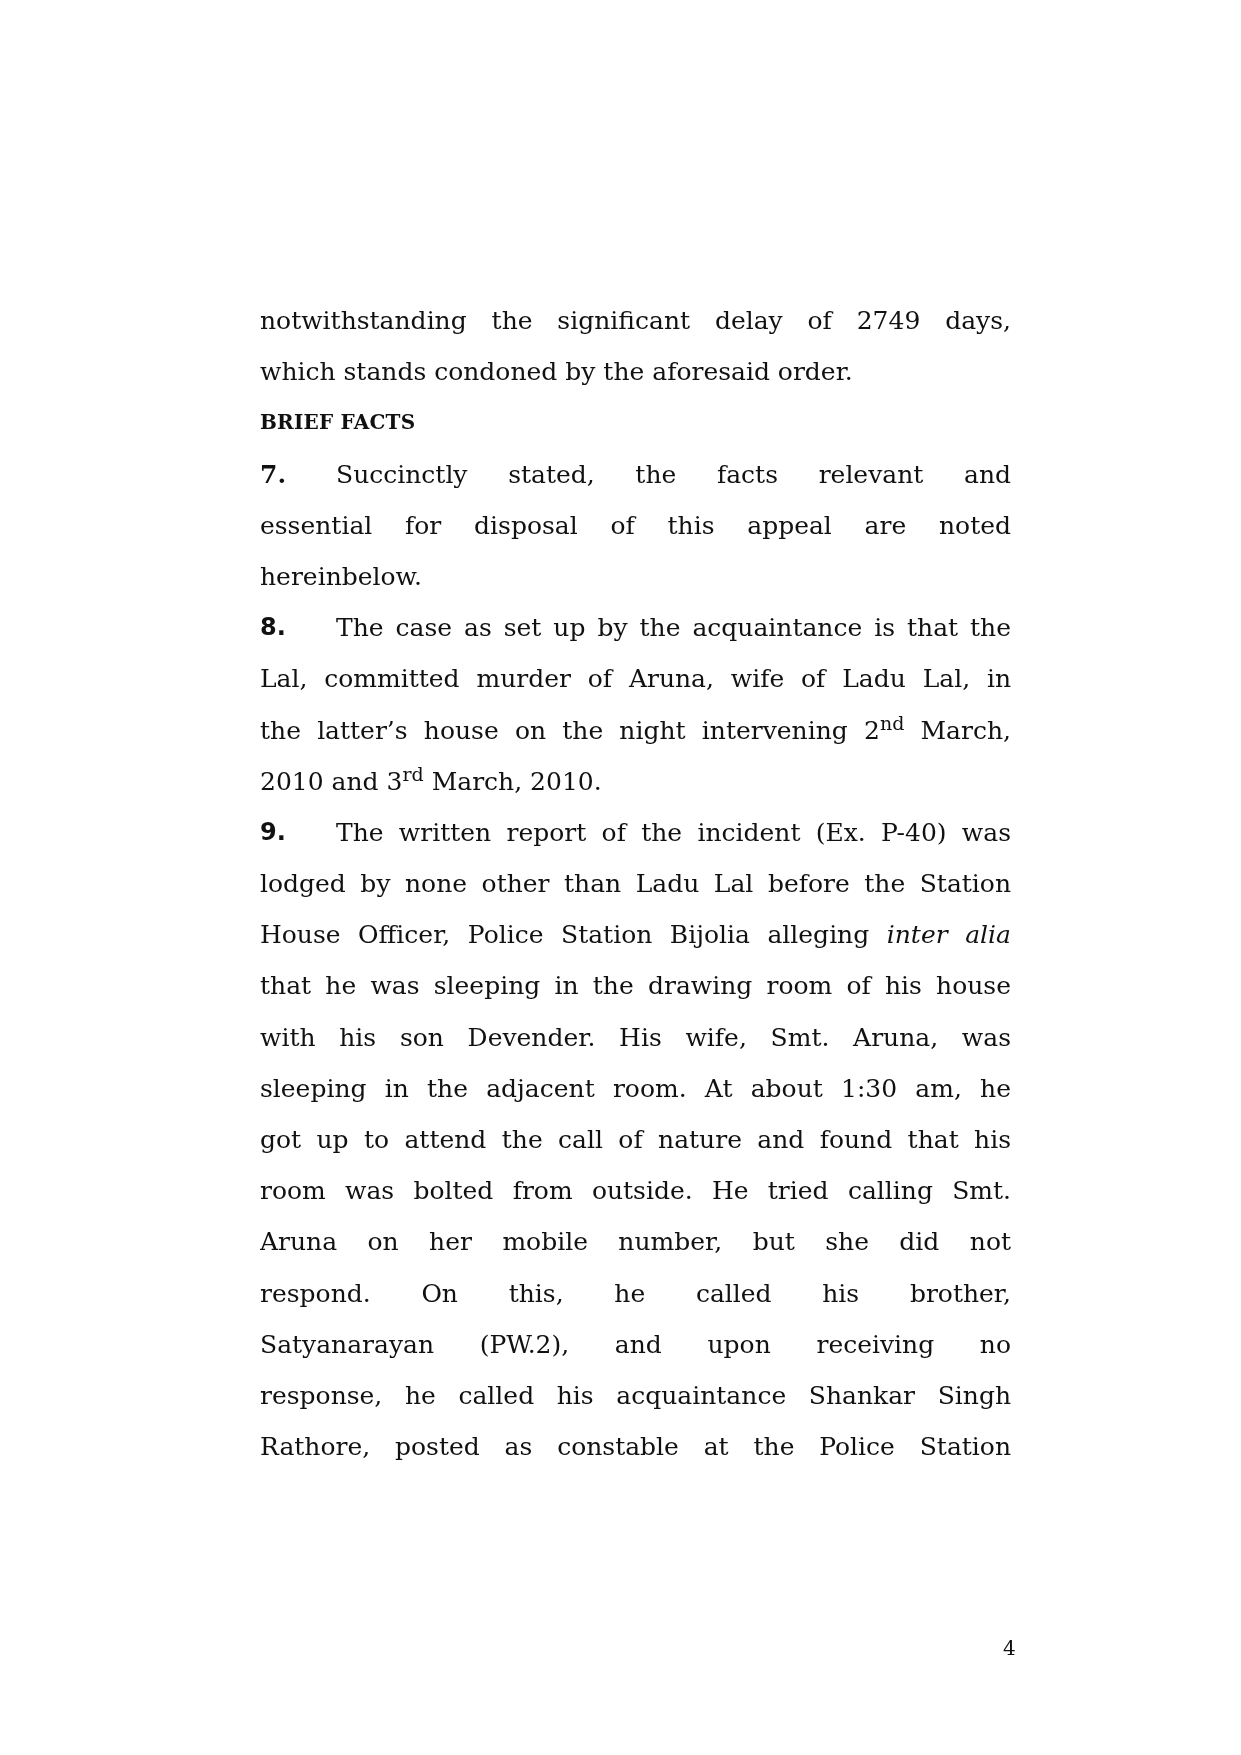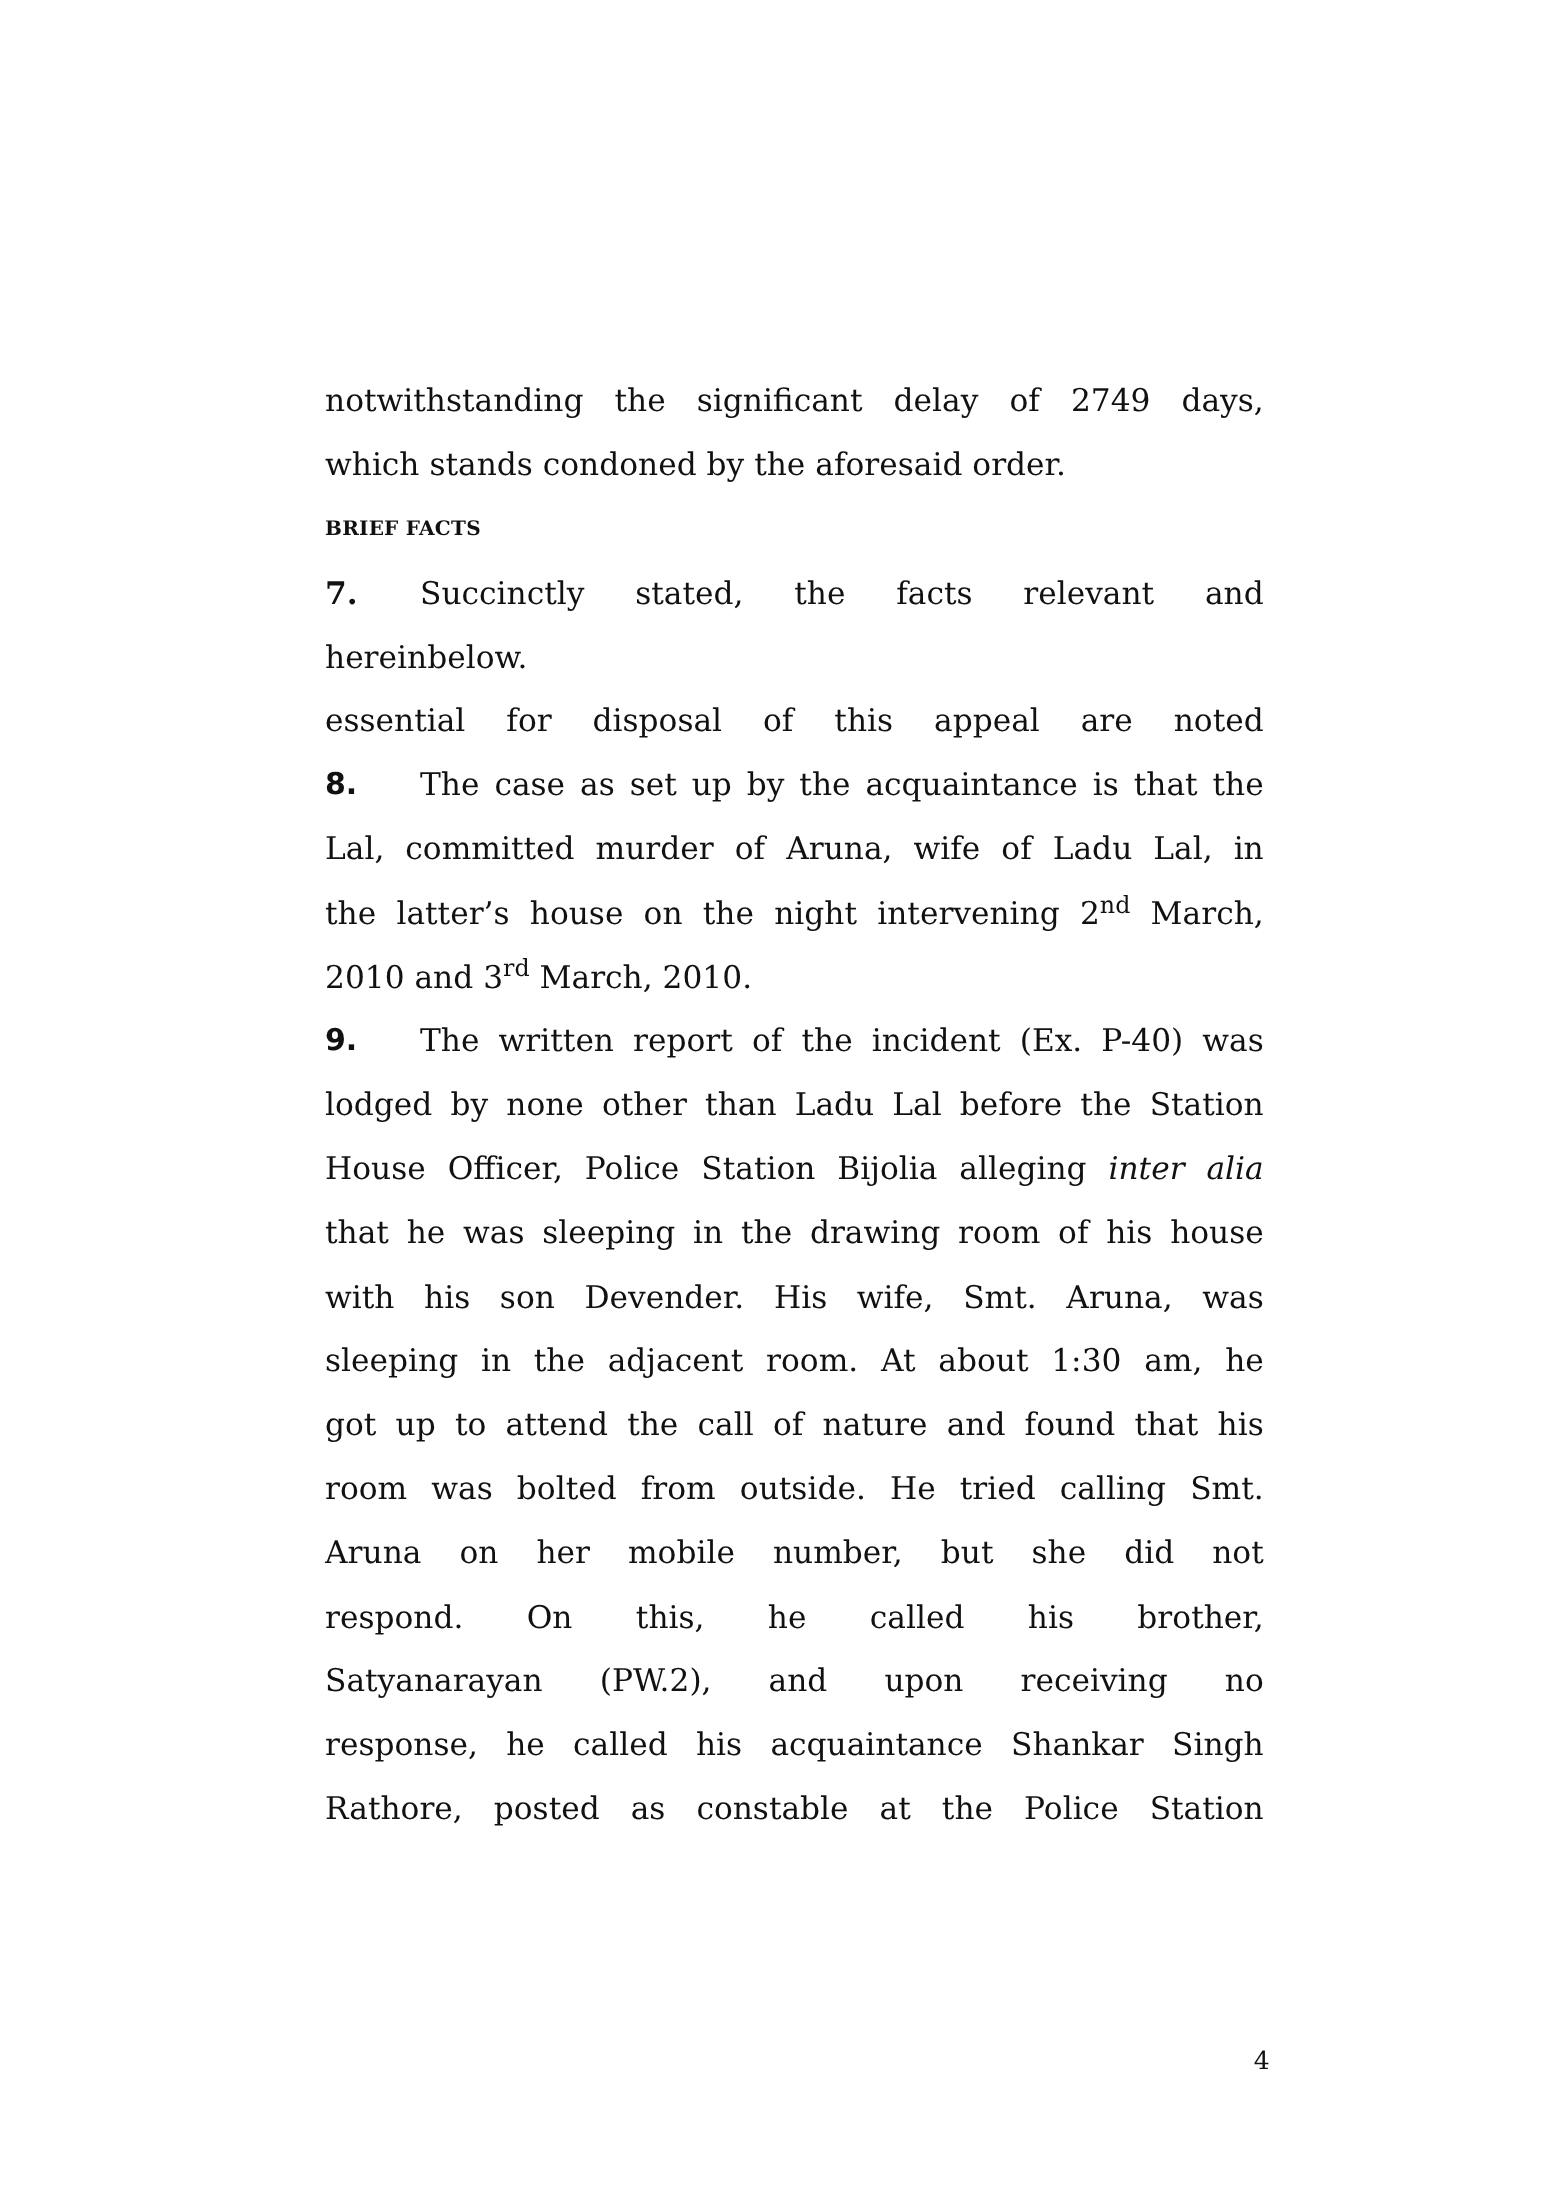--- a/index.html
+++ b/index.html
@@ -29,21 +29,21 @@
       position: relative;
     }
     .line.justify {
       text-align: justify;
       text-align-last: justify;
       white-space: normal;
       overflow: hidden;
     }
     .heading {
       font-weight: bold;
-      font-size: 16px;
+      font-size: 20px;
       letter-spacing: 0.2px;
     }
     .num {
       display: inline-block;
       width: 76px;
       font-weight: bold;
     }
     .num.sans {
       font-family: "DejaVu Sans", "Liberation Sans", sans-serif;
       font-size: 24px;
@@ -80,22 +80,22 @@
 
   <div class="line justify">notwithstanding the significant delay of 2749 days,</div>
   <div class="line">which stands condoned by the aforesaid order.</div>
 
   <div class="line heading">BRIEF FACTS</div>
 
   <div class="line numbered">
     <span class="num">7.</span>
     <span class="rest">Succinctly stated, the facts relevant and</span>
   </div>
+  <div class="line justify">essential for disposal of this appeal are noted</div>
   <div class="line">hereinbelow.</div>
-  <div class="line justify">essential for disposal of this appeal are noted</div>
 
   <div class="line numbered">
     <span class="num sans">8.</span>
     <span class="rest">The case as set up by the acquaintance is that the</span>
   </div>
   <div class="line justify">Lal, committed murder of Aruna, wife of Ladu Lal, in</div>
   <div class="line justify"><span>the latter’s house on the night intervening 2</span><sup>nd</sup><span> March,</span></div>
   <div class="line"><span>2010 and 3</span><sup>rd</sup><span> March, 2010.</span></div>
 
   <div class="line numbered">

